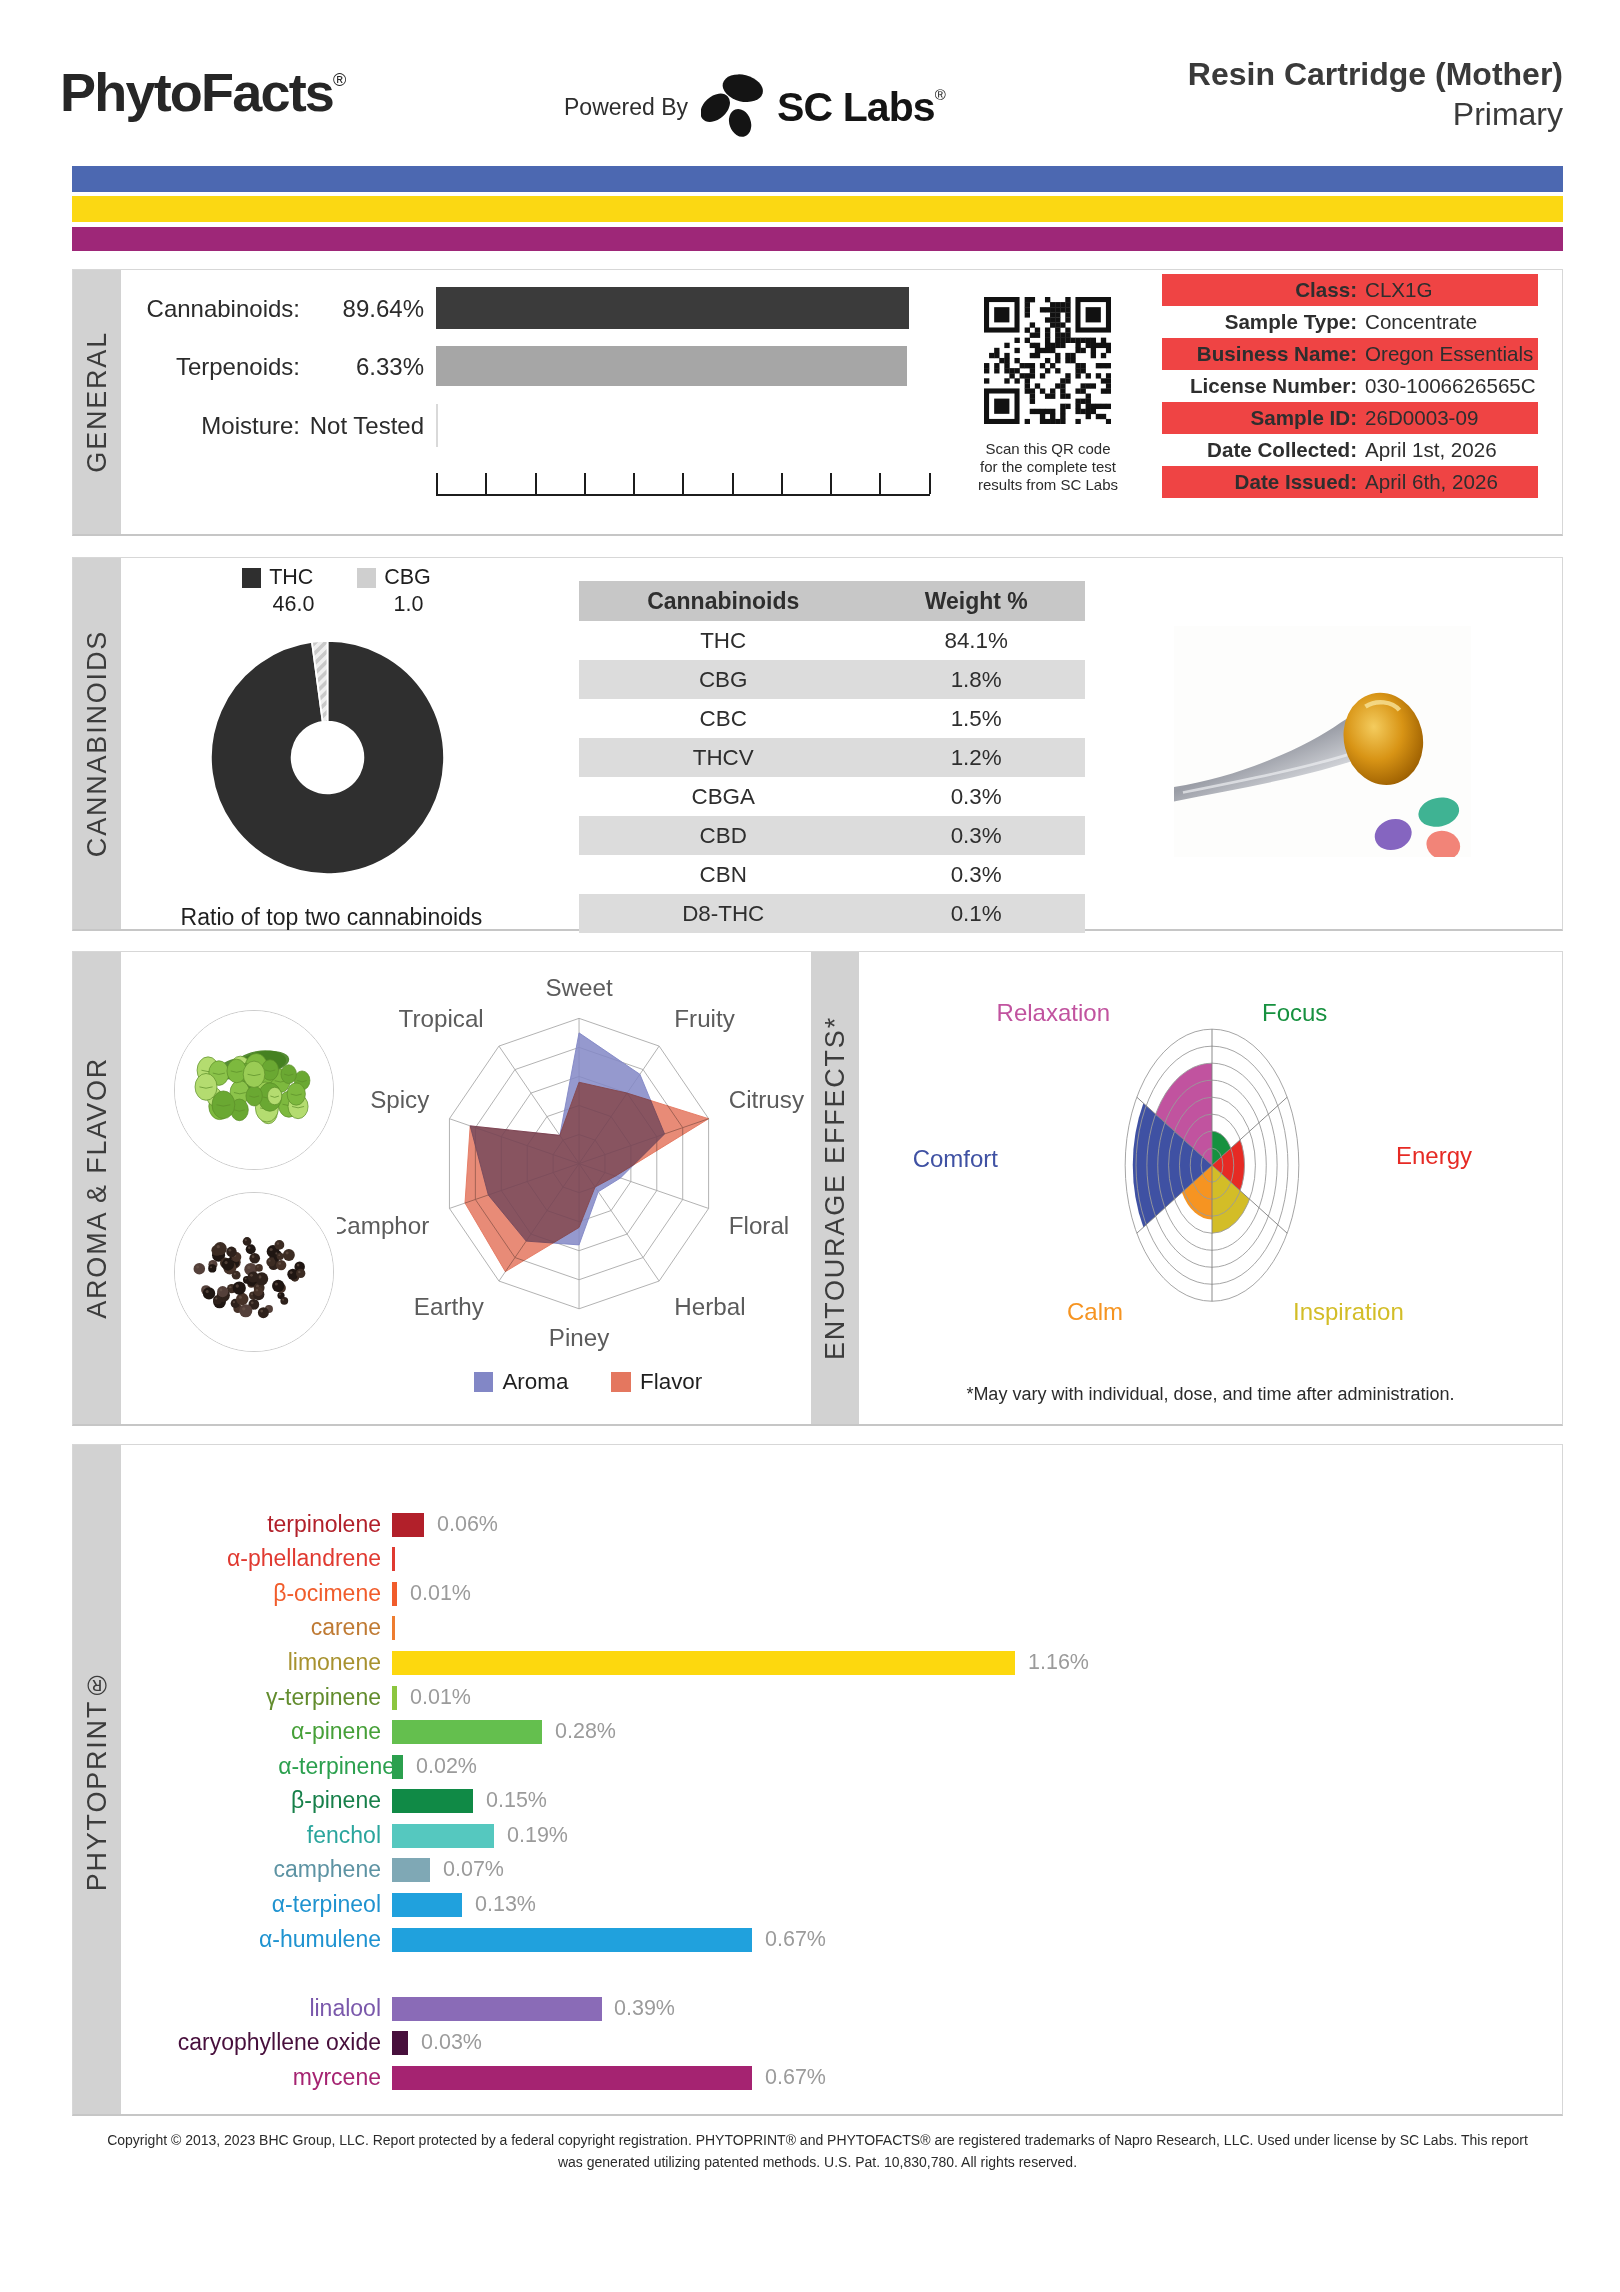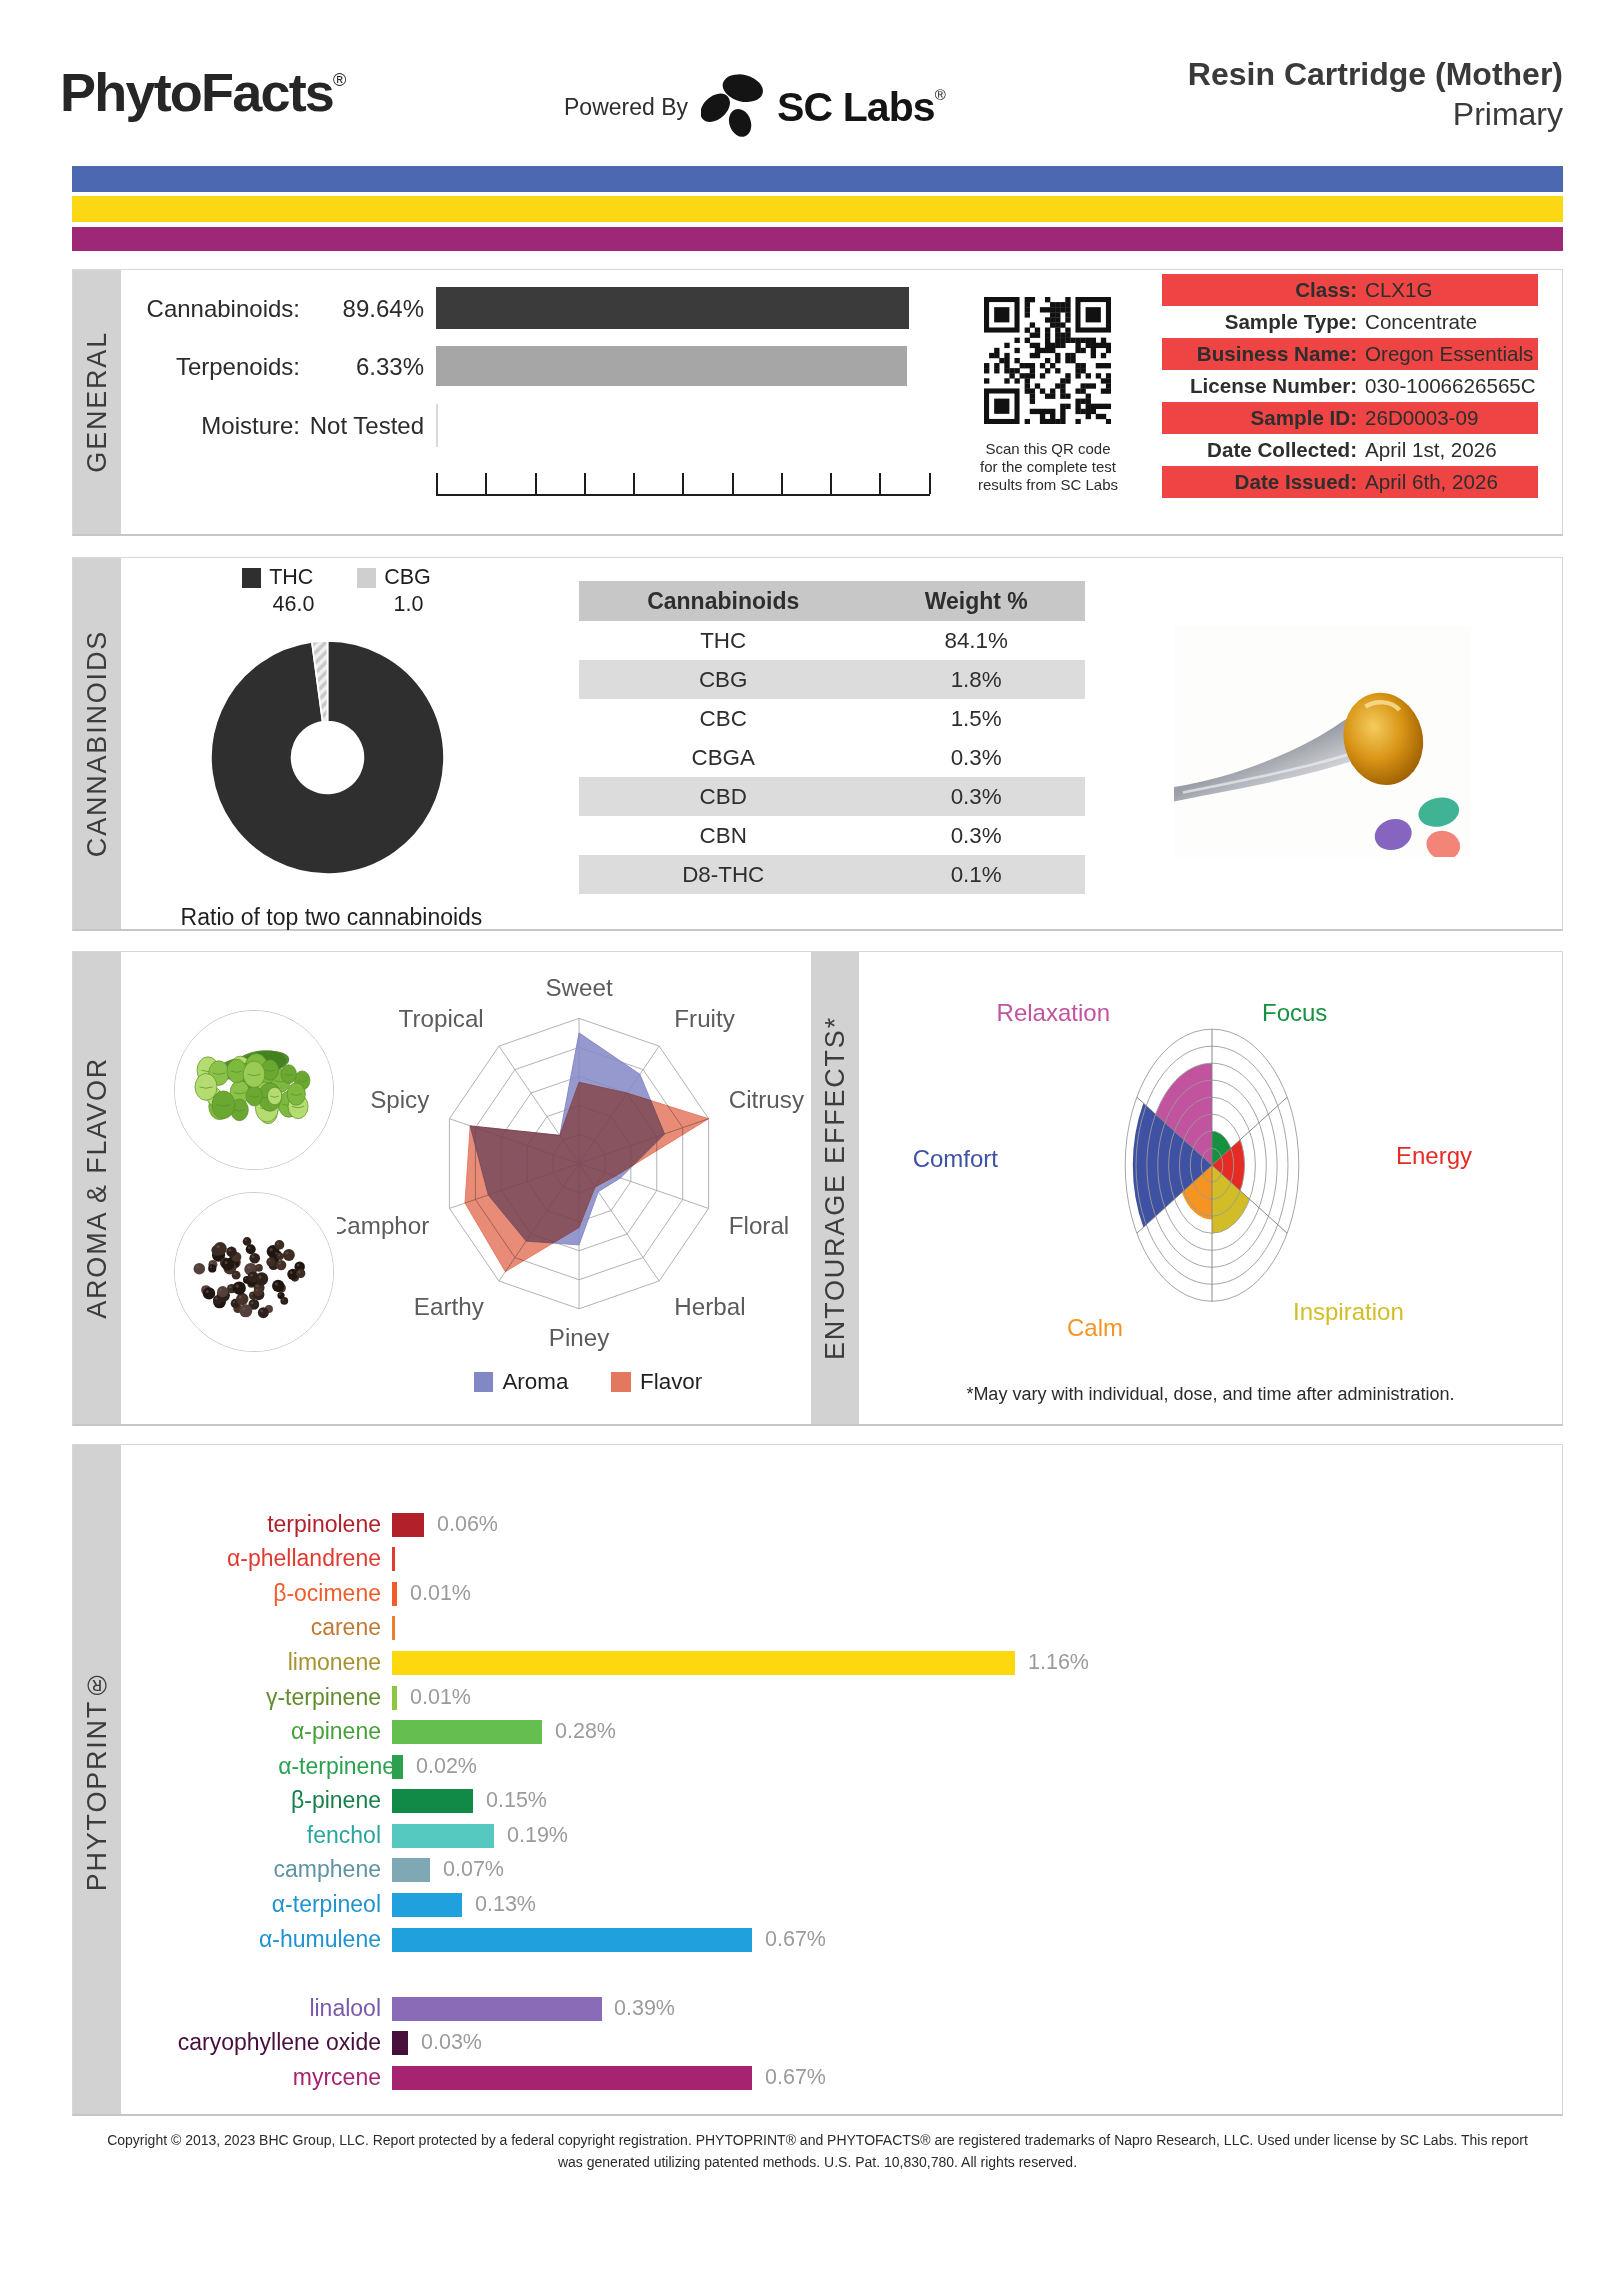--- a/index.html
+++ b/index.html
@@ -419,20 +419,24 @@
             <div class="c1">THC</div>
             <div class="c2">84.1%</div>
           </div>
           <div class="crow alt">
             <div class="c1">CBG</div>
             <div class="c2">1.8%</div>
           </div>
           <div class="crow">
             <div class="c1">CBC</div>
             <div class="c2">1.5%</div>
+          </div>
+          <div class="crow alt">
+            <div class="c1">THCV</div>
+            <div class="c2">1.2%</div>
           </div>
           <div class="crow">
             <div class="c1">CBGA</div>
             <div class="c2">0.3%</div>
           </div>
           <div class="crow alt">
             <div class="c1">CBD</div>
             <div class="c2">0.3%</div>
           </div>
           <div class="crow">
@@ -737,21 +741,21 @@
             <line x1="200" y1="200" x2="284.00446416709053" y2="124.00000000000001" stroke="#7d7d7d" stroke-width="1"></line>
             <line x1="200" y1="200" x2="284.00446416709053" y2="276" stroke="#7d7d7d" stroke-width="1"></line>
             <line x1="200" y1="200" x2="200" y2="352" stroke="#7d7d7d" stroke-width="1"></line>
             <line x1="200" y1="200" x2="115.99553583290944" y2="276" stroke="#7d7d7d" stroke-width="1"></line>
             <line x1="200" y1="200" x2="115.99553583290945" y2="123.99999999999999" stroke="#7d7d7d" stroke-width="1"></line>
           </svg></div>
       <div class="e-label" style="left: 72px; width: 179px; top: 47px; text-align: right; color: rgb(193, 83, 159);">Relaxation</div>
       <div class="e-label" style="left: 403px; top: 47px; color: rgb(22, 145, 63);">Focus</div>
       <div class="e-label" style="left: 537px; top: 190px; color: rgb(230, 42, 36);">Energy</div>
       <div class="e-label" style="left: 434px; top: 346px; color: rgb(211, 189, 39);">Inspiration</div>
-      <div class="e-label" style="left: 85px; width: 179px; top: 346px; text-align: right; color: rgb(246, 148, 33); margin-top: 16px;">Calm</div>
+      <div class="e-label" style="left: 85px; width: 179px; top: 346px; text-align: right; color: rgb(246, 148, 33);">Calm</div>
       <div class="e-label" style="left: 0px; width: 139px; top: 193px; text-align: right; color: rgb(63, 81, 163);">Comfort</div>
       <div class="e-footnote">*May vary with individual, dose, and time after administration.</div>
     </div>
   </div>
 
   <div class="section" style="top:1444px;height:672px;">
     <div class="side-label">
         <span>PHYTOPRINT®</span>
       </div>
     <div class="content">

